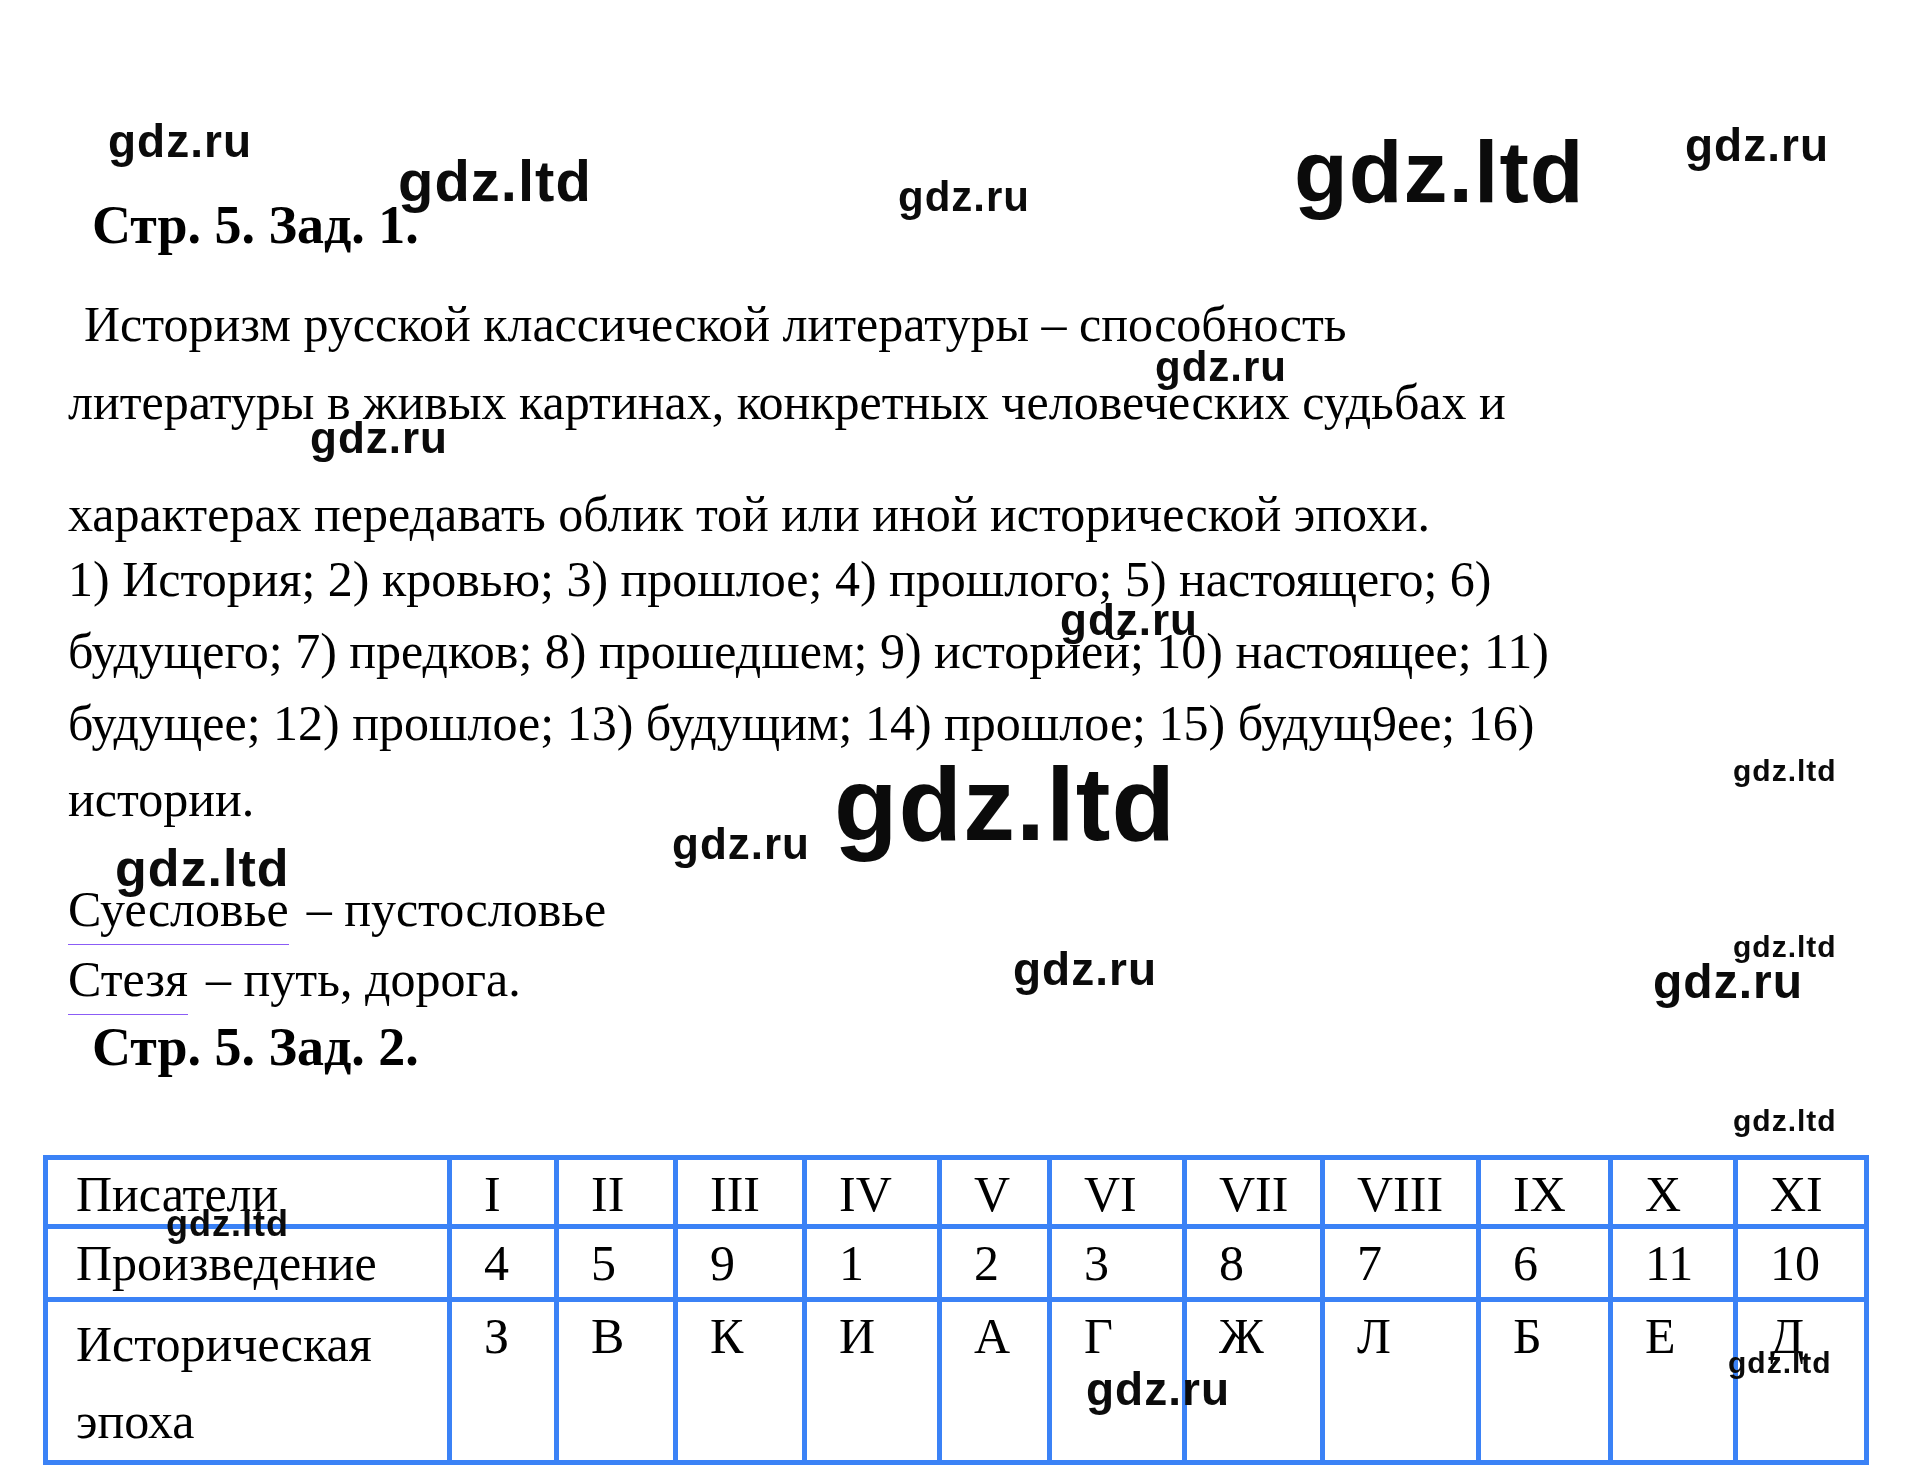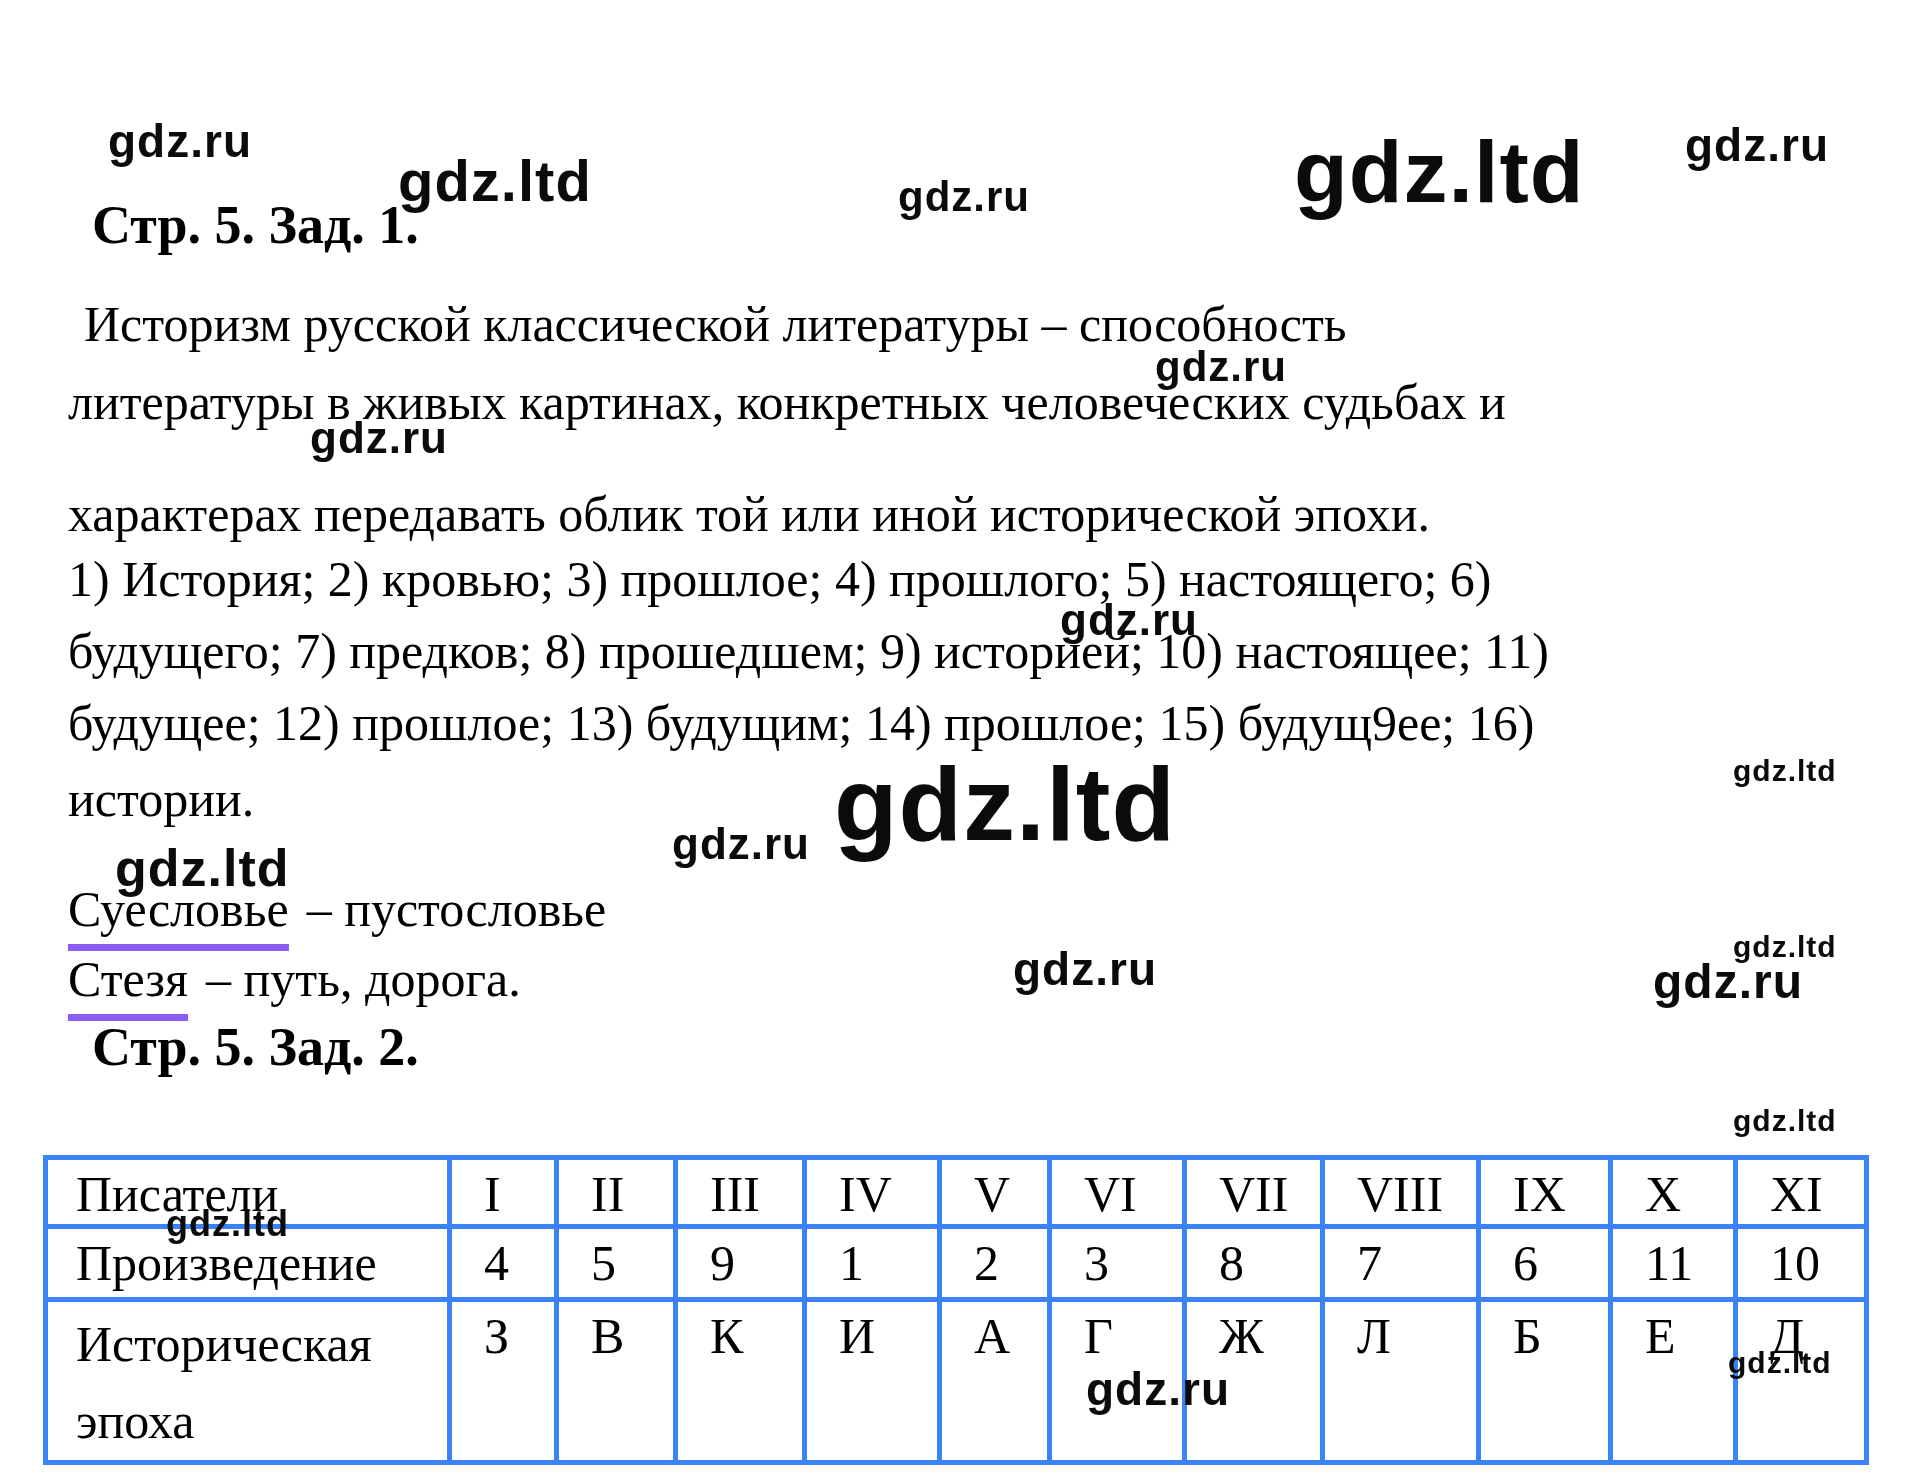--- a/index.html
+++ b/index.html
@@ -43,21 +43,21 @@
     margin-left:24px;
   }
   .tline{
     position:absolute;
     left:68px;
     font-size:50px;
     line-height:1;
     white-space:nowrap;
   }
   .term{
-    border-bottom:7px solid #8b5cf6;
+    border-bottom:1px solid #8b5cf6;
     padding-bottom:7px;
   }
   .meaning{margin-left:18px;}
   
   .anstable{
     position:absolute;
     left:43px; top:1155px;
     border-collapse:collapse;
     table-layout:fixed;
     font-size:50px;

